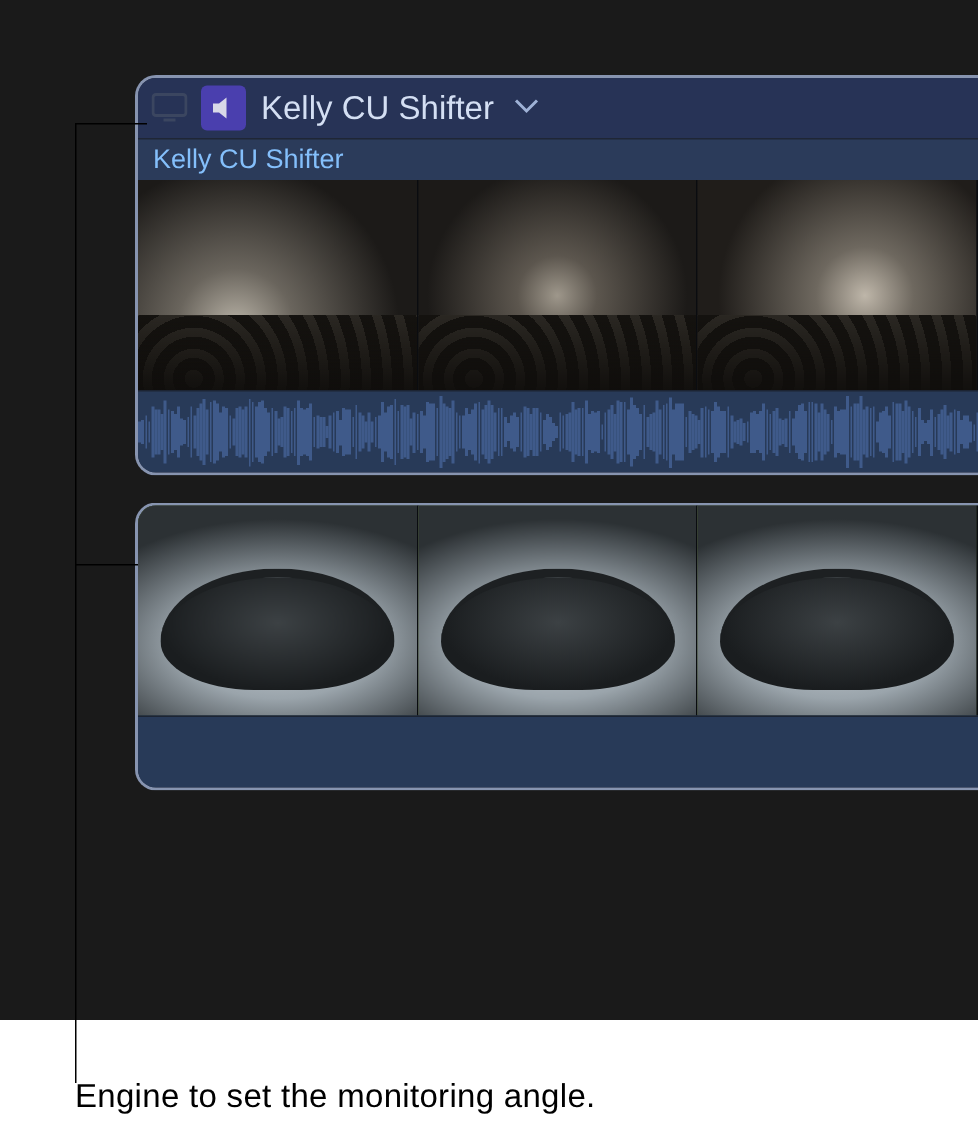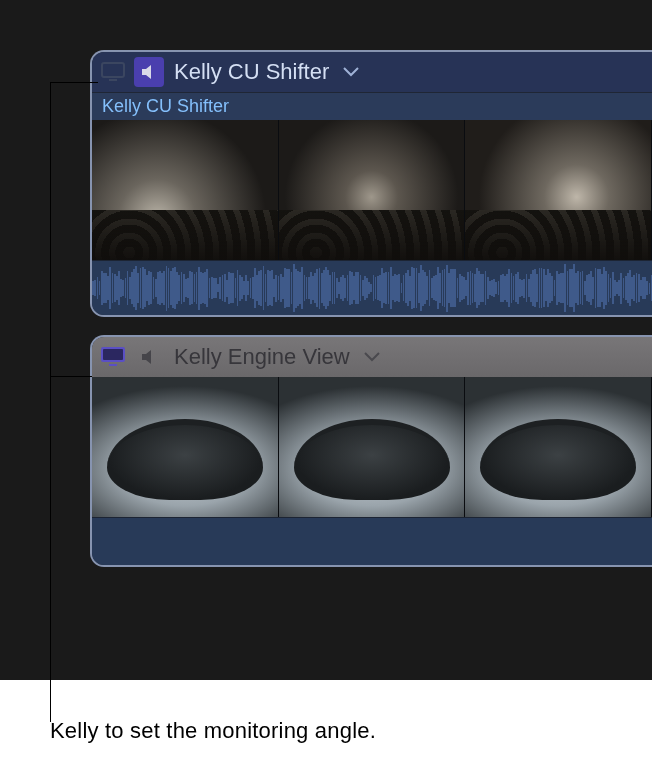--- a/index.html
+++ b/index.html
@@ -444,47 +444,27 @@
             <span style="height:21.3px"></span>
             <span style="height:21.5px"></span>
             <span style="height:13.4px"></span>
             <span style="height:11.0px"></span>
             <span style="height:25.7px"></span>
           </div>
       </div>
     </div>
 
     <div class="track">
-      <div class="track-header inactive-gray">
-        <div class="monitor-btn">
-          <svg width="26" height="22" viewBox="0 0 26 22">
-            <rect x="1" y="1" width="24" height="15" rx="2" fill="#5a4fc4" stroke="#5a4fc4" stroke-width="0"></rect>
-            <rect x="3" y="3" width="20" height="11" rx="1" fill="#2b2760"></rect>
-            <rect x="9" y="18" width="8" height="2" fill="#5a4fc4"></rect>
-          </svg>
-        </div>
-        <div class="speaker-btn">
-          <svg width="18" height="18" viewBox="0 0 18 18">
-            <path d="M2 6 L6 6 L11 2 L11 16 L6 12 L2 12 Z" fill="#46454a"></path>
-          </svg>
-        </div>
-        <span class="angle-title">Kelly Engine View</span>
-        <span class="chevron">
-          <svg width="16" height="10" viewBox="0 0 16 10">
-              <path d="M1 1 L8 8 L15 1" fill="none" stroke="#4a494e" stroke-width="2"></path>
-            </svg>
-        </span>
-      </div>
       <div class="thumb-row">
         <div class="thumb th-engine-1"></div>
         <div class="thumb th-engine-2"></div>
         <div class="thumb th-engine-3"></div>
       </div>
       <div class="waveform-row empty"></div>
     </div>
 
   </div>
 </div>
 
 <div class="callout-line vline"></div>
 <div class="callout-line hline1"></div>
 <div class="callout-line hline2"></div>
-<div class="callout-text">Kelly to set the monitoring angle.</div>
+<div class="callout-text">Engine to set the monitoring angle.</div>
 
 </body></html>

